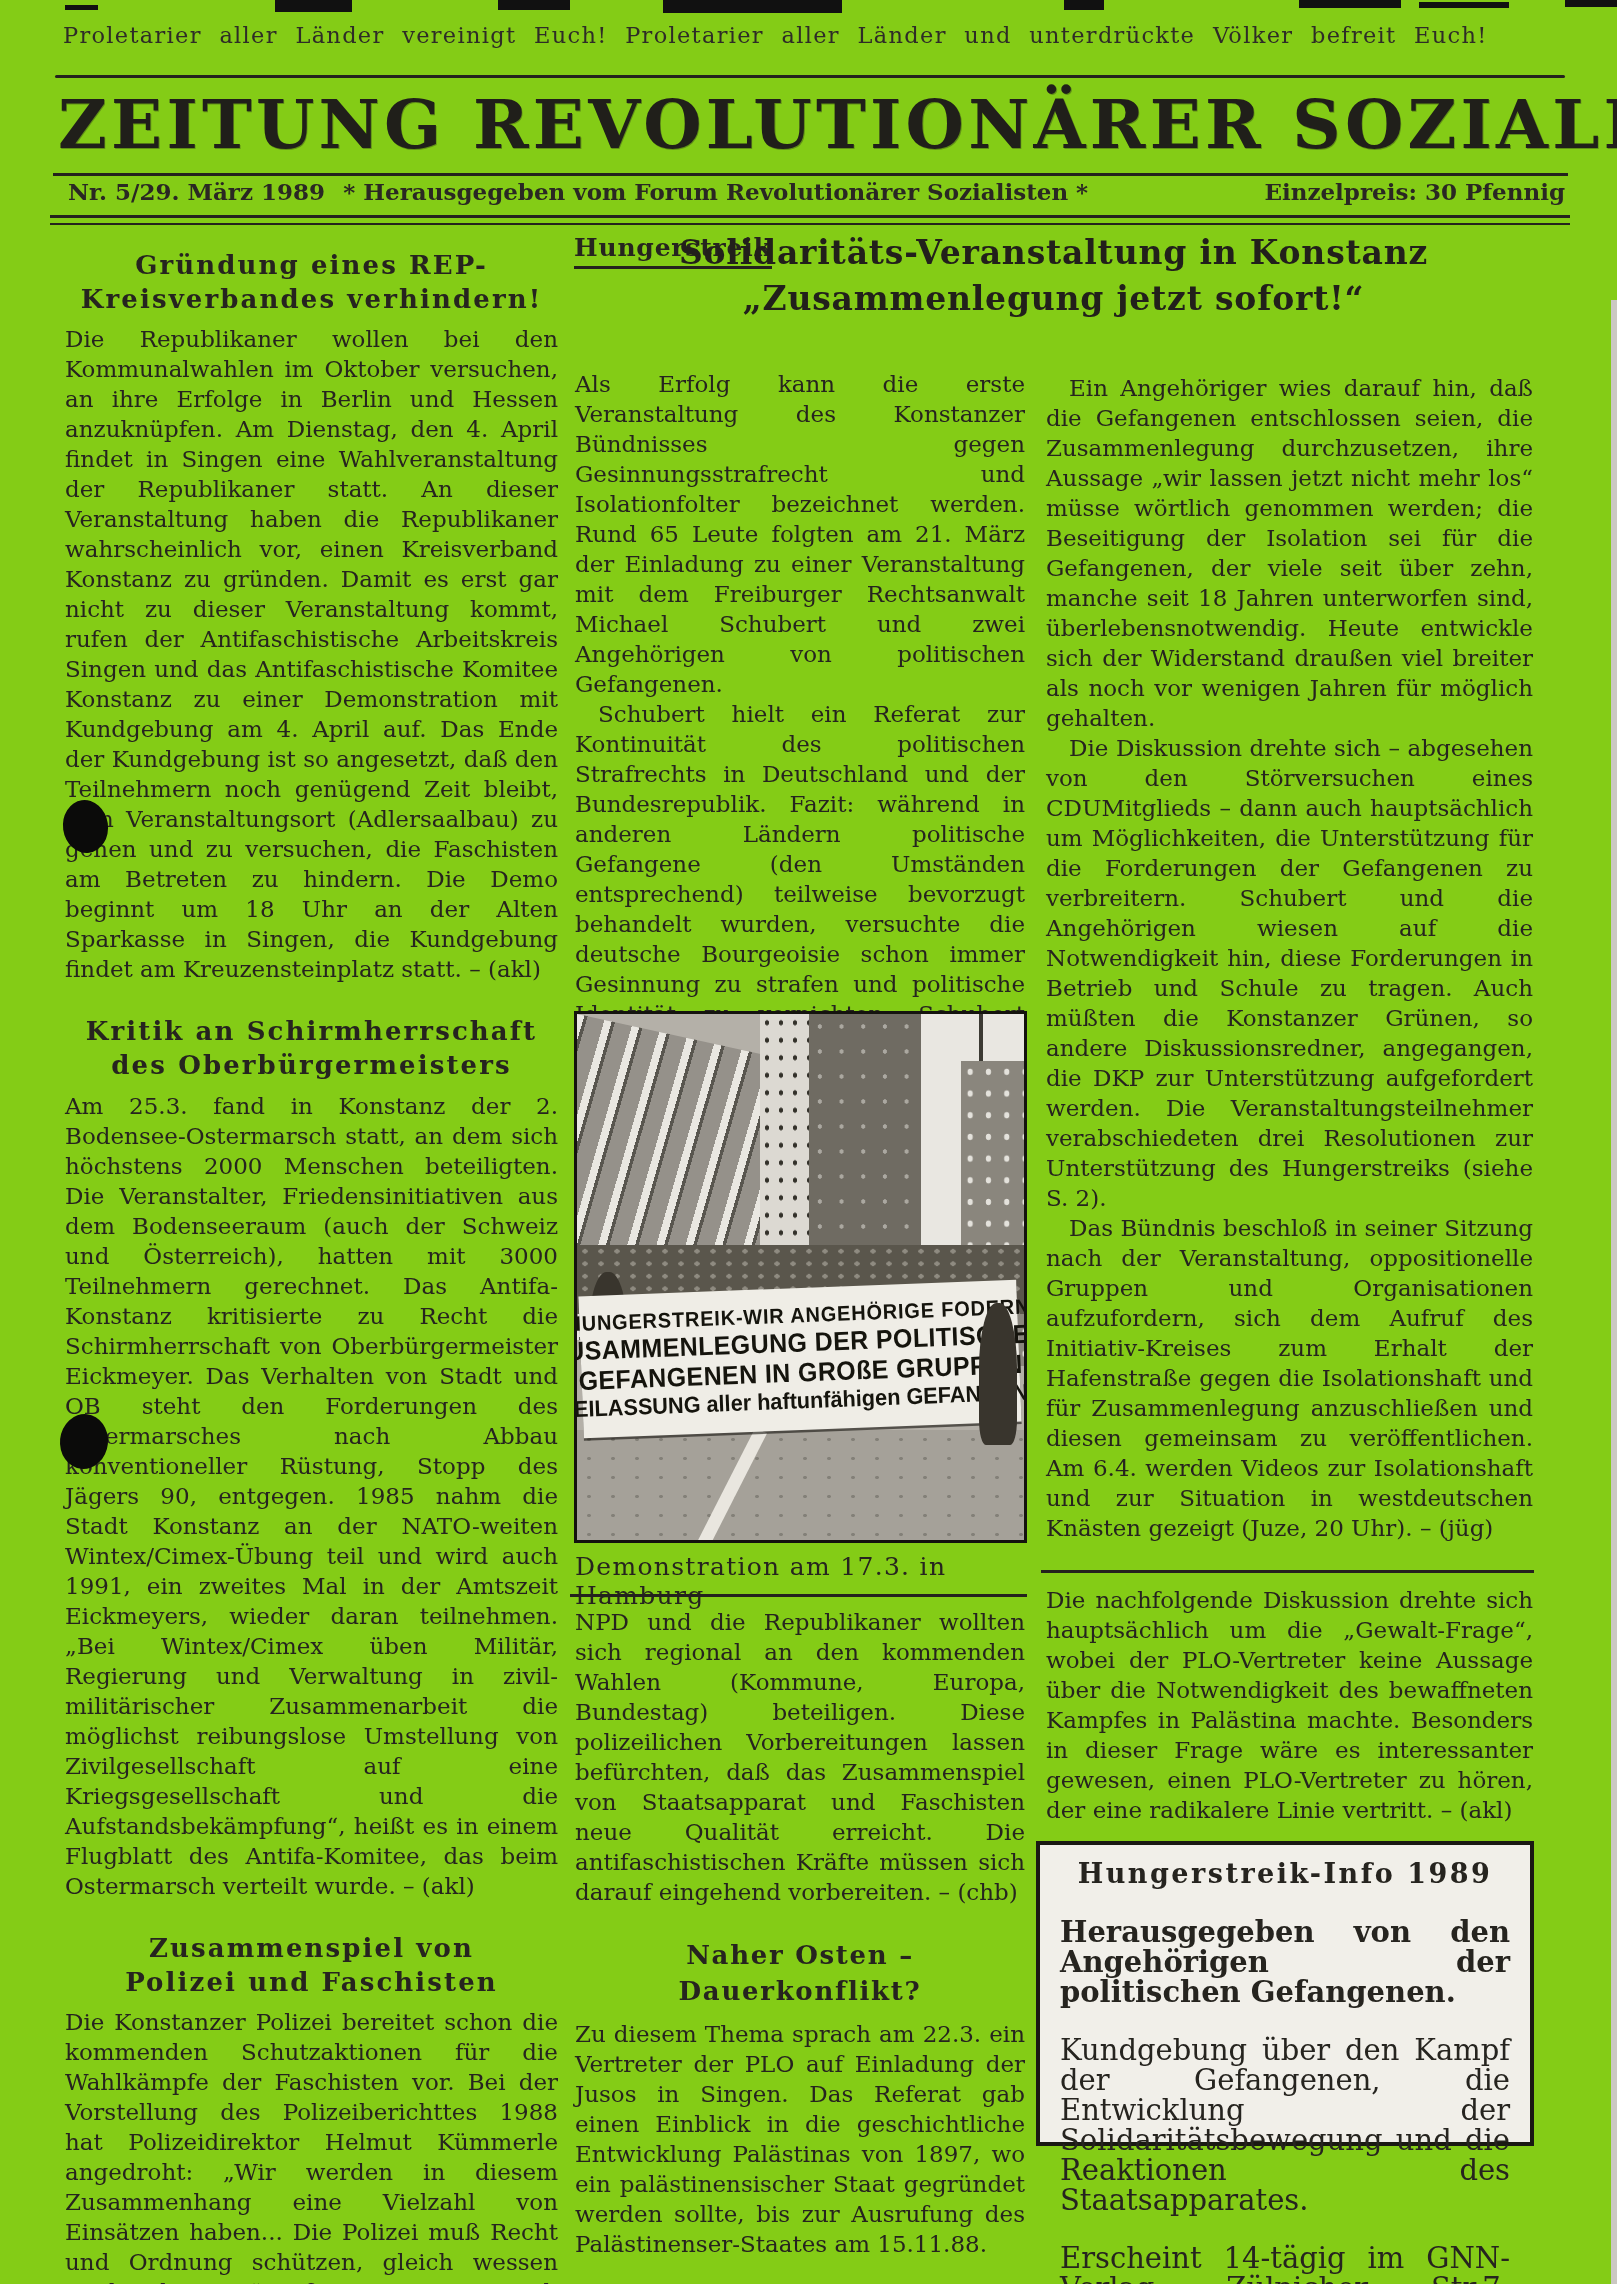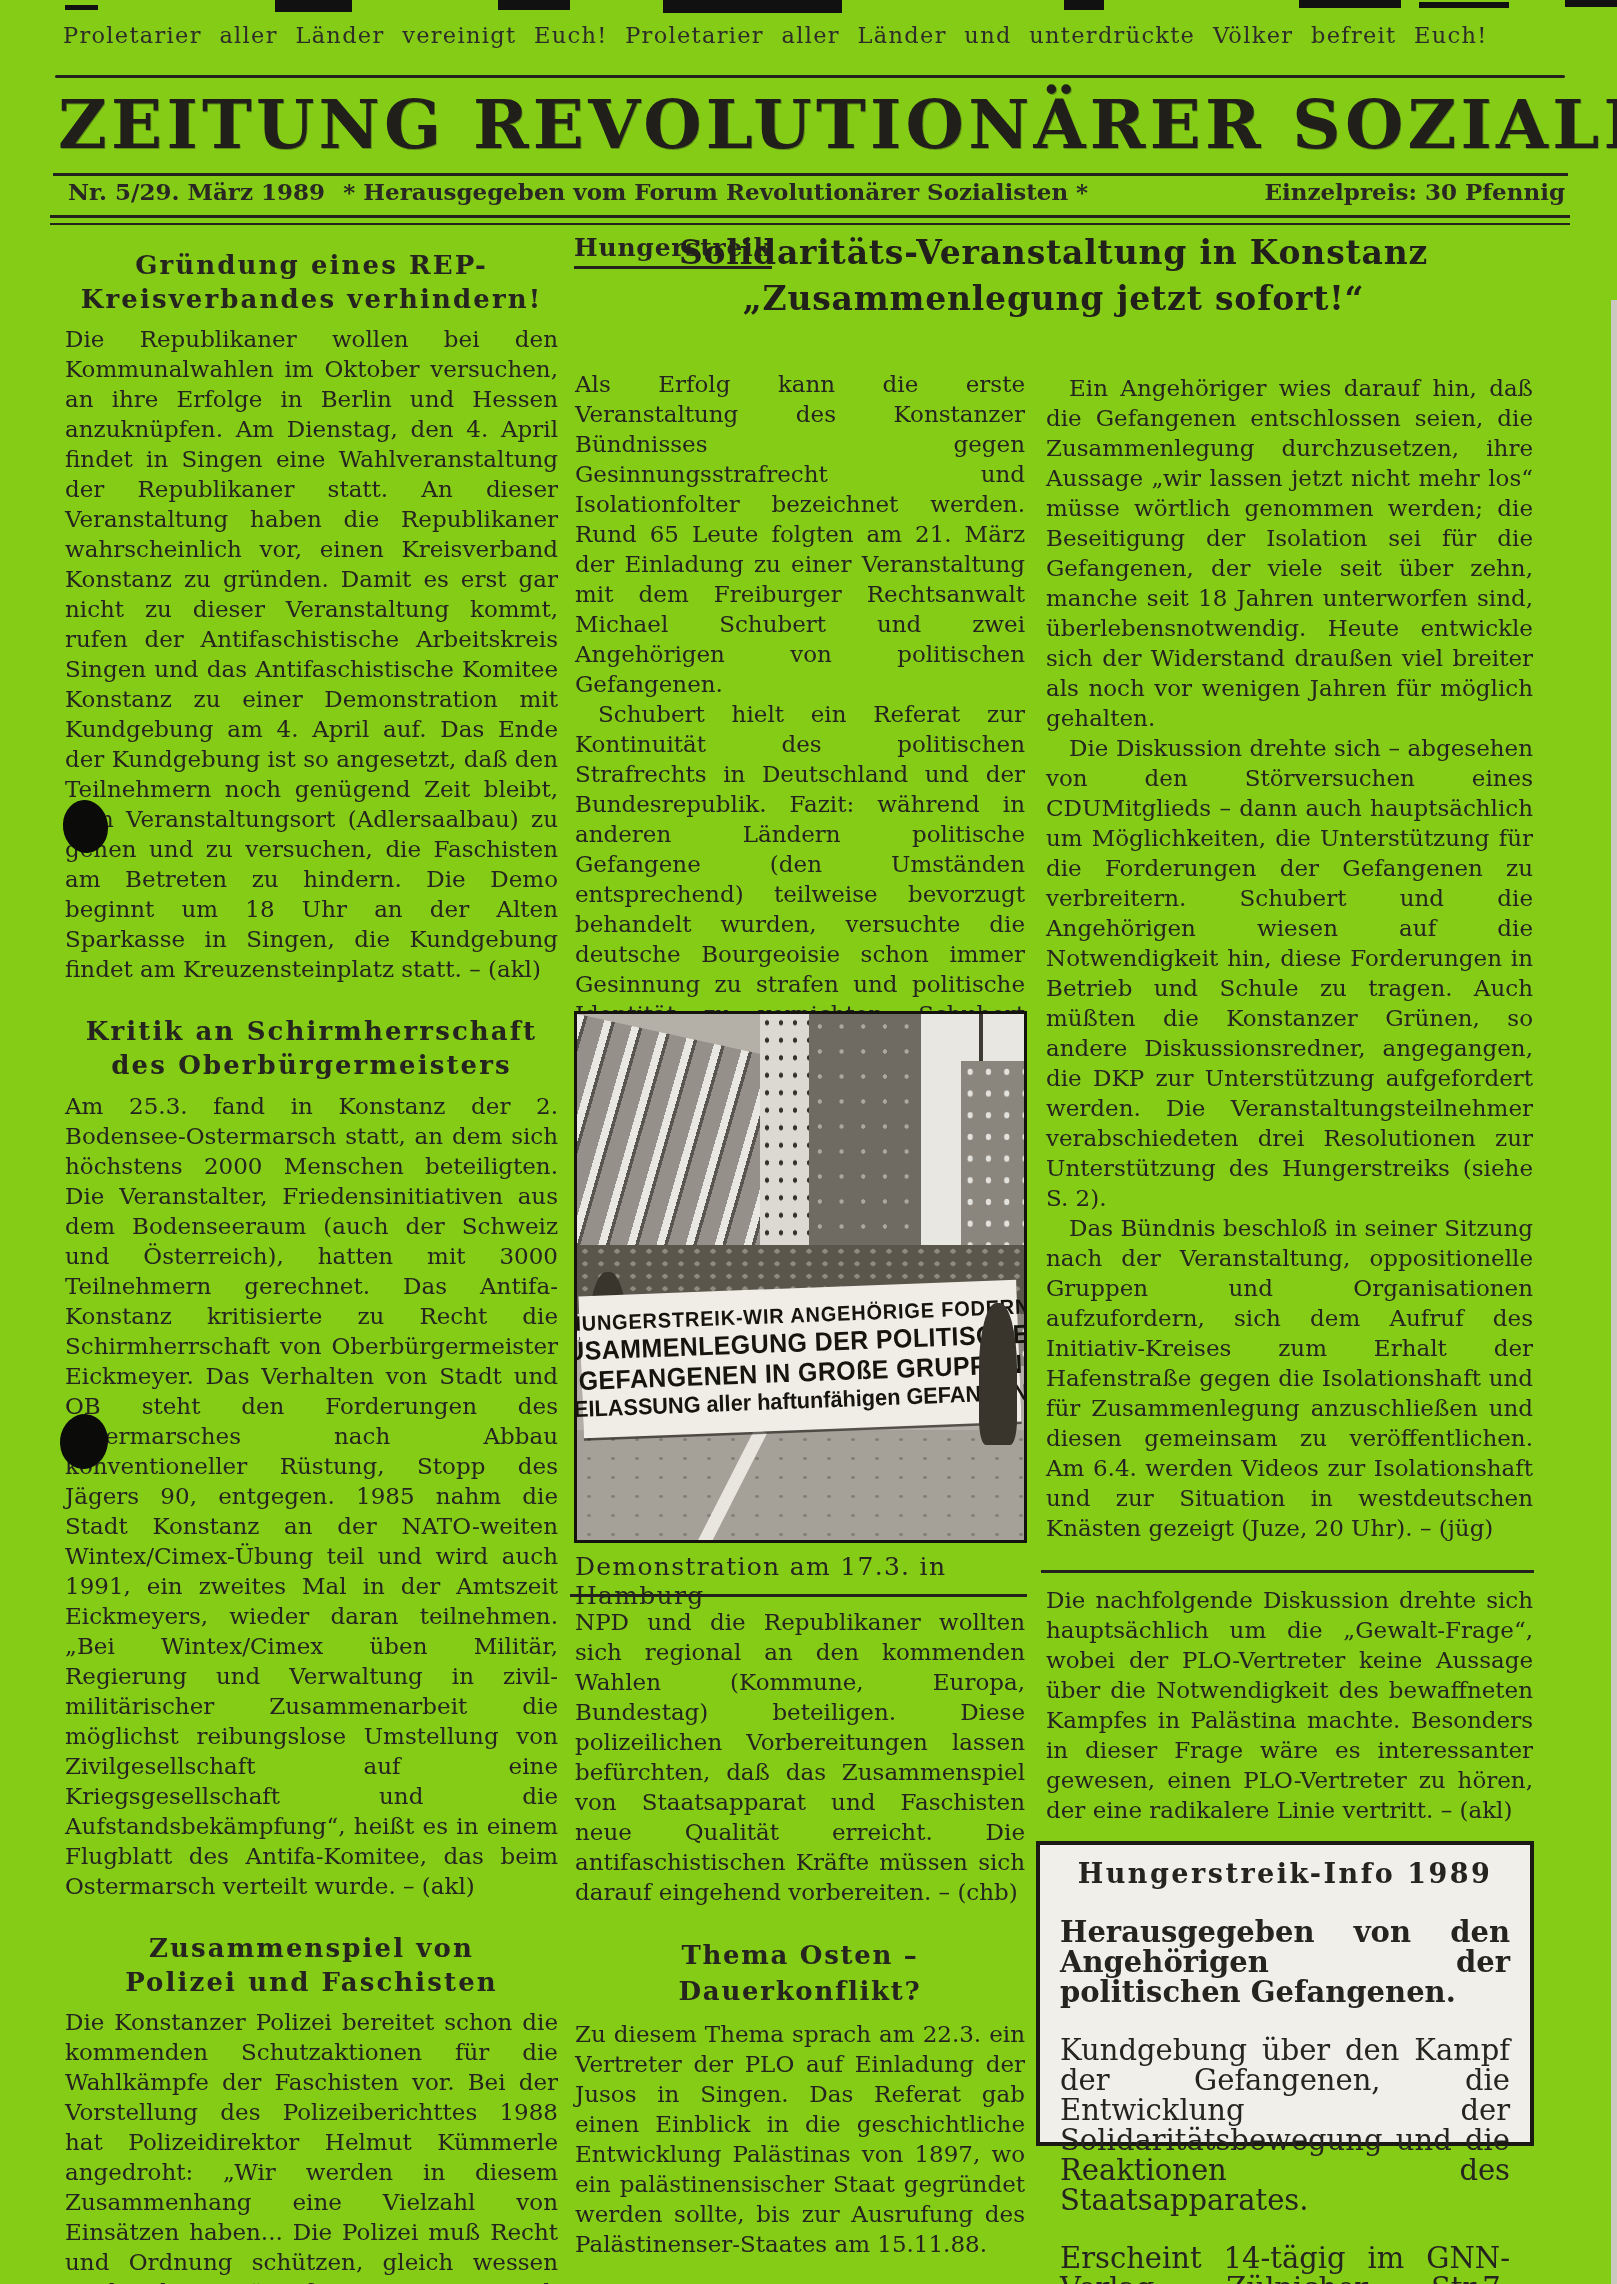--- a/index.html
+++ b/index.html
@@ -212,21 +212,21 @@
       <span class="bl-2">GEFANGENEN IN GROßE GRUPPEN</span>
       <span class="bl-3">FREILASSUNG aller haftunfähigen GEFANGENEN</span>
     </div>
     <div class="ph-fig fig-c"></div>
   </div>
   <div class="photo-caption">Demonstration am 17.3. in Hamburg</div>
   <div class="rule mid-rule"></div>
 
   <div class="col mid-col-2">
     <p>NPD und die Republikaner wollten sich regional an den kommenden Wahlen (Kommune, Europa, Bundestag) beteiligen. Diese polizeilichen Vorbereitungen lassen befürchten, daß das Zusammenspiel von Staatsapparat und Faschisten neue Qualität erreicht. Die antifaschistischen Kräfte müssen sich darauf eingehend vorbereiten. – (chb)</p>
-    <h2 class="section-heading">Thema Osten –
+    <h2 class="section-heading">Naher Osten –
 Dauerkonflikt?</h2>
     <p>Zu diesem Thema sprach am 22.3. ein Vertreter der PLO auf Einladung der Jusos in Singen. Das Referat gab einen Einblick in die geschichtliche Entwicklung Palästinas von 1897, wo ein palästinensischer Staat gegründet werden sollte, bis zur Ausrufung des Palästinenser-Staates am 15.11.88.</p>
   </div>
 
   <div class="col right-col-1">
     <p class="indent">Ein Angehöriger wies darauf hin, daß die Gefangenen entschlossen seien, die Zusammenlegung durchzusetzen, ihre Aussage „wir lassen jetzt nicht mehr los“ müsse wörtlich genommen werden; die Beseitigung der Isolation sei für die Gefangenen, der viele seit über zehn, manche seit 18 Jahren unterworfen sind, überlebensnotwendig. Heute entwickle sich der Widerstand draußen viel breiter als noch vor wenigen Jahren für möglich gehalten.</p>
     <p class="indent">Die Diskussion drehte sich – abgesehen von den Störversuchen eines CDUMitglieds – dann auch hauptsächlich um Möglichkeiten, die Unterstützung für die Forderungen der Gefangenen zu verbreitern. Schubert und die Angehörigen wiesen auf die Notwendigkeit hin, diese Forderungen in Betrieb und Schule zu tragen. Auch müßten die Konstanzer Grünen, so andere Diskussionsredner, angegangen, die DKP zur Unterstützung aufgefordert werden. Die Veranstaltungsteilnehmer verabschiedeten drei Resolutionen zur Unterstützung des Hungerstreiks (siehe S. 2).</p>
     <p class="indent">Das Bündnis beschloß in seiner Sitzung nach der Veranstaltung, oppositionelle Gruppen und Organisationen aufzufordern, sich dem Aufruf des Initiativ-Kreises zum Erhalt der Hafenstraße gegen die Isolationshaft und für Zusammenlegung anzuschließen und diesen gemeinsam zu veröffentlichen. Am 6.4. werden Videos zur Isolationshaft und zur Situation in westdeutschen Knästen gezeigt (Juze, 20 Uhr). – (jüg)</p>
   </div>
   <div class="rule right-rule"></div>

